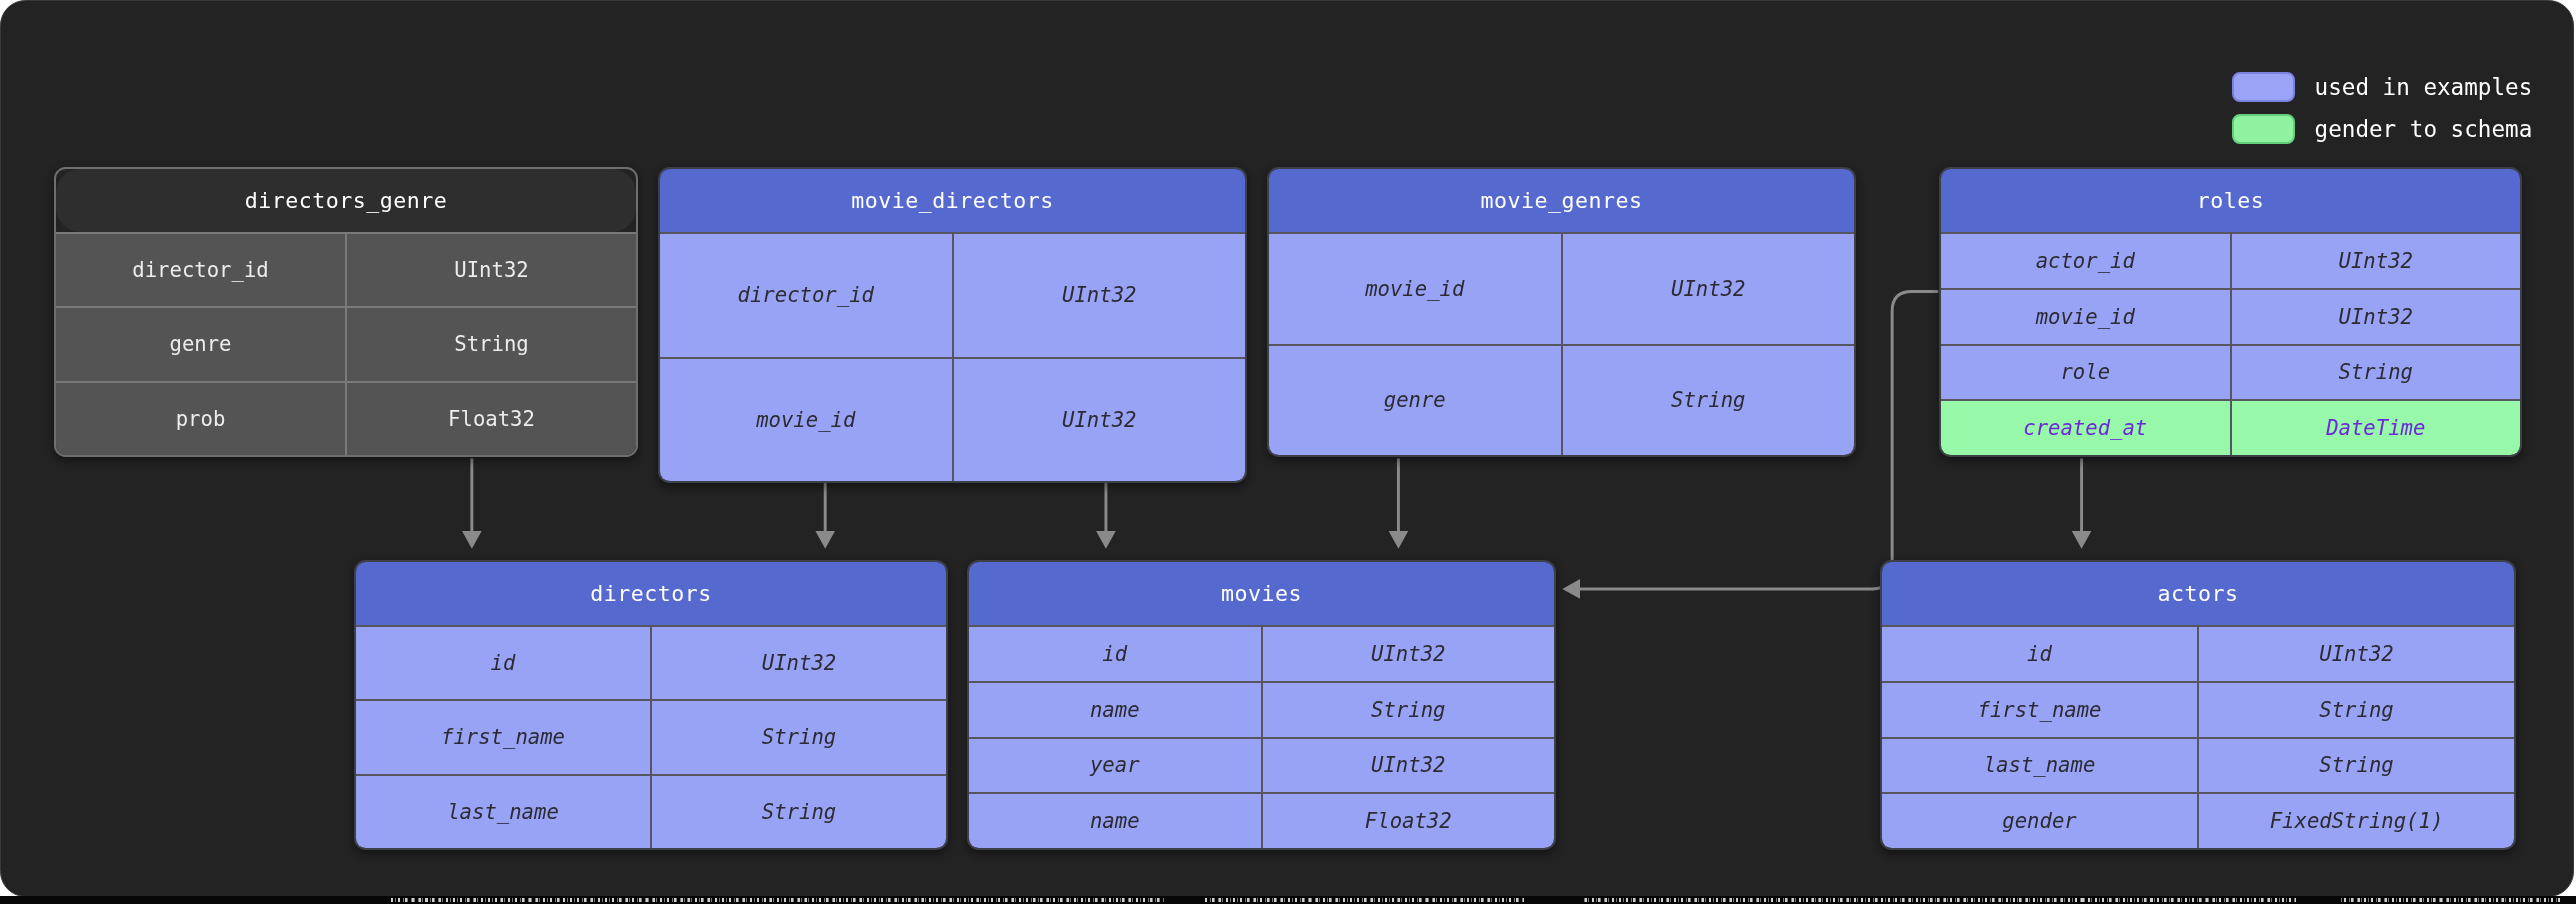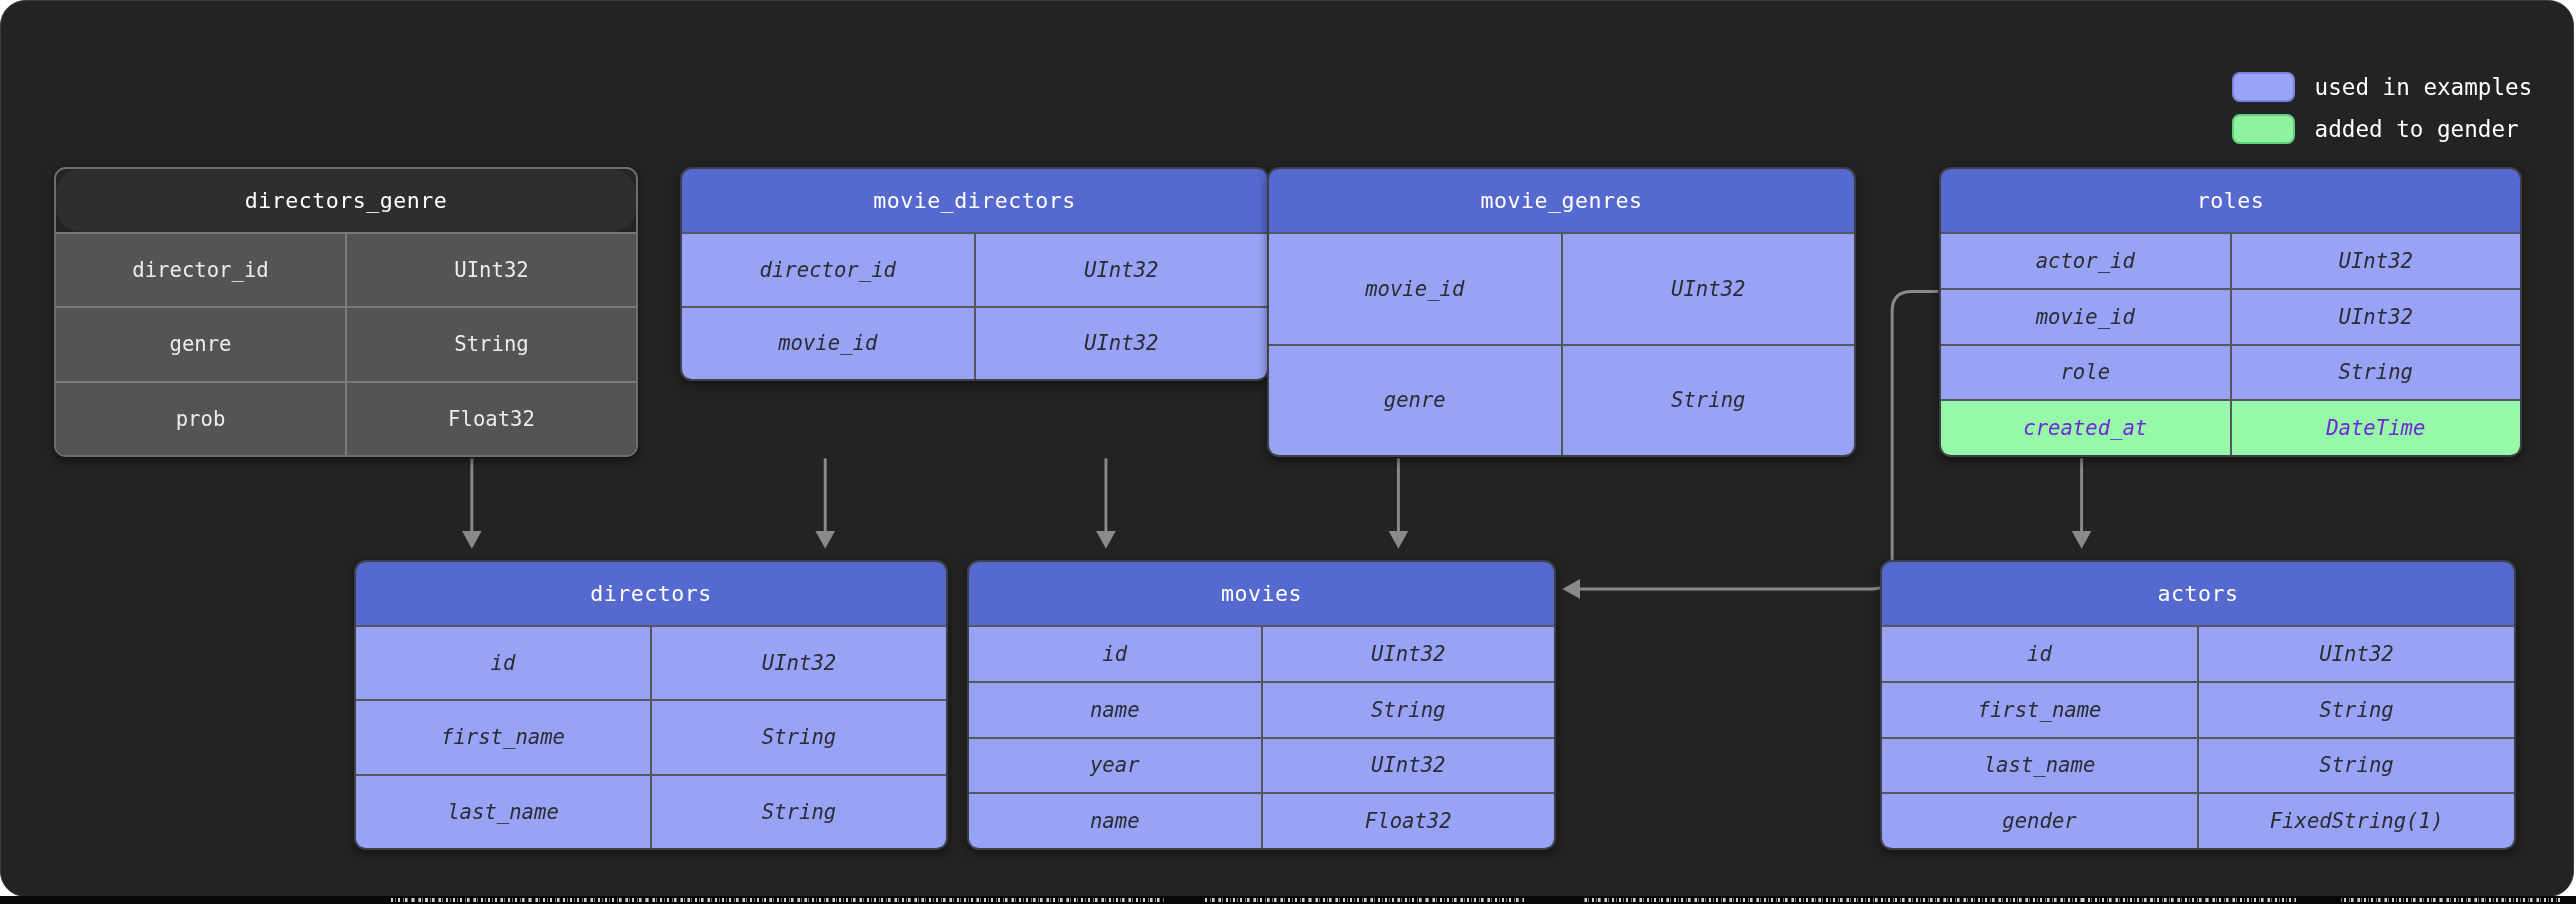--- a/index.html
+++ b/index.html
@@ -72,21 +72,21 @@
         </div>
         <div class="tbl-row">
           <div class="cell name">genre</div>
           <div class="cell type">String</div>
         </div>
         <div class="tbl-row">
           <div class="cell name">prob</div>
           <div class="cell type">Float32</div>
         </div>
       </div>
-      <div class="tbl blue" style="left: 658px; top: 167px; width: 589px; height: 214px; margin-left: 22px;">
+      <div class="tbl blue" style="left: 658px; top: 167px; width: 589px; height: 316px;">
         <div class="tbl-header">movie_directors</div>
         <div class="tbl-row">
           <div class="cell name">director_id</div>
           <div class="cell type">UInt32</div>
         </div>
         <div class="tbl-row">
           <div class="cell name">movie_id</div>
           <div class="cell type">UInt32</div>
         </div>
       </div>
@@ -175,21 +175,21 @@
       </div>
     </div>
 
   <div class="legend">
     <div class="legend-item" style="top:0px">
       <span class="swatch used"></span>
       <span class="lbl">used in examples</span>
     </div>
     <div class="legend-item" style="top:42px">
       <span class="swatch added"></span>
-      <span class="lbl">added to gender</span>
+      <span class="lbl">gender to schema</span>
     </div>
   </div>
 
   <div class="bottom-bar">
     <div class="noise"></div>
     <div class="noise-gap" style="left:1164px;width:41px"></div>
     <div class="noise-gap" style="left:1524px;width:59px"></div>
     <div class="noise-gap" style="left:2296px;width:45px"></div>
   </div>
 

